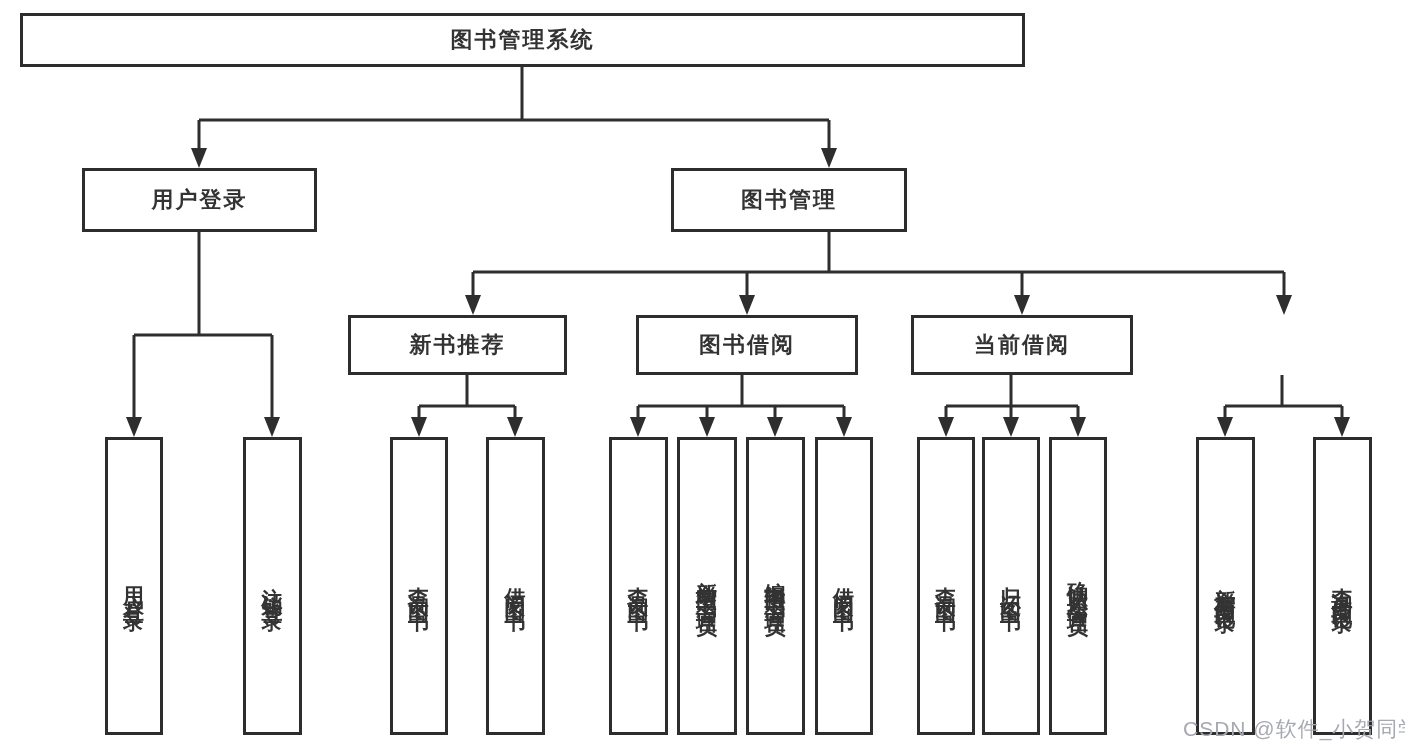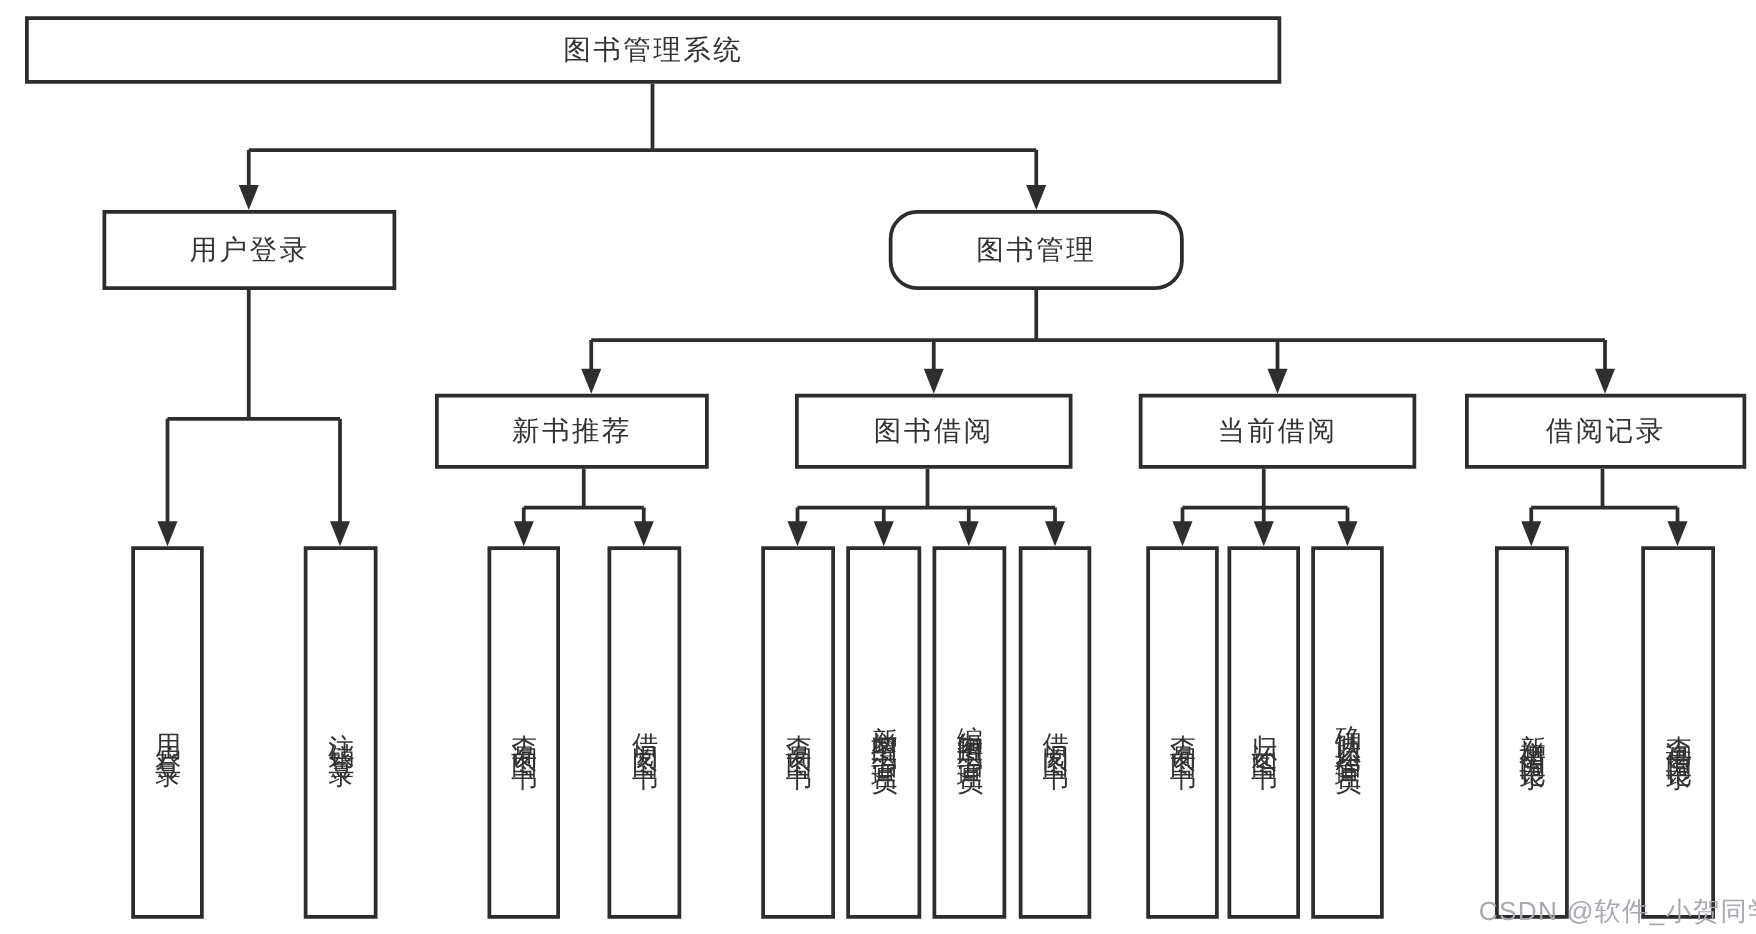--- a/index.html
+++ b/index.html
@@ -17,20 +17,21 @@
     overflow:hidden;
   }
   .canvas{position:absolute;inset:0;width:1405px;height:747px;}
   svg.wires{position:absolute;left:0;top:0;z-index:1;}
   .node{
     position:absolute;z-index:2;background:#fff;
     border:3px solid var(--border);
     display:flex;align-items:center;justify-content:center;
     font-size:22px;letter-spacing:2px;color:var(--text);
     white-space:nowrap;
+    font-weight:bold;
   }
   .leaf{
     writing-mode:vertical-rl;
     letter-spacing:8px;
     font-size:21px;
     line-height:1;
     text-align:center;
     padding:4px 0;
   }
   .leaf.long{letter-spacing:5px;font-size:21px;}
@@ -86,26 +87,25 @@
       <polygon points="1003,417 1019,417 1011,437"></polygon>
       <polygon points="1070,417 1086,417 1078,437"></polygon>
       <polygon points="1217,417 1233,417 1225,437"></polygon>
       <polygon points="1334,417 1350,417 1342,437"></polygon>
     </g>
   </svg>
 
   <div class="node" style="left:20px;top:13px;width:1005px;height:54px;">图书管理系统</div>
 
   <div class="node" style="left:82px;top:168px;width:235px;height:64px;">用户登录</div>
-  <div class="node" style="left:711px;top:168px;width:236px;height:64px;border-radius:23px;">图书管理</div>
+  <div class="node" style="left:671px;top:168px;width:236px;height:64px;">图书管理</div>
 
   <div class="node" style="left:348px;top:315px;width:219px;height:60px;">新书推荐</div>
   <div class="node" style="left:636px;top:315px;width:222px;height:60px;text-align:center;">图书借阅</div>
   <div class="node" style="left:911px;top:315px;width:222px;height:60px;">当前借阅</div>
-  <div class="node" style="left:1172px;top:315px;width:225px;height:60px;">借阅记录</div>
 
   <div class="node leaf" style="left:105px;top:437px;width:58px;height:298px;">用户登录</div>
   <div class="node leaf" style="left:243px;top:437px;width:59px;height:298px;">注销登录</div>
 
   <div class="node leaf" style="left:390px;top:437px;width:58px;height:298px;">查询图书</div>
   <div class="node leaf" style="left:486px;top:437px;width:59px;height:298px;">借阅图书</div>
 
   <div class="node leaf" style="left:609px;top:437px;width:59px;height:298px;">查询图书</div>
   <div class="node leaf long" style="left:677px;top:437px;width:60px;height:298px;">新增图书（管理员）</div>
   <div class="node leaf long" style="left:746px;top:437px;width:59px;height:298px;">编辑图书（管理员）</div>

